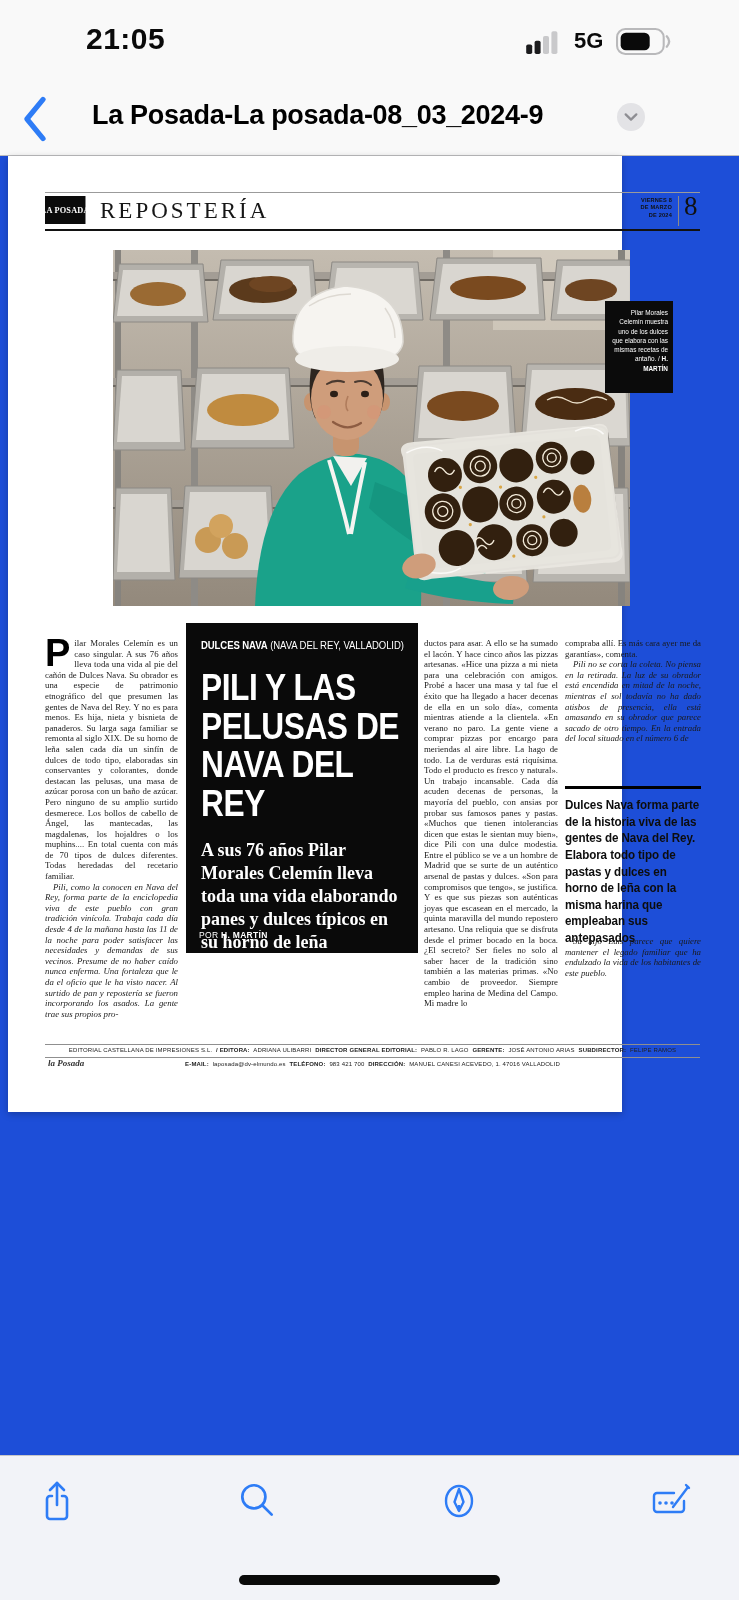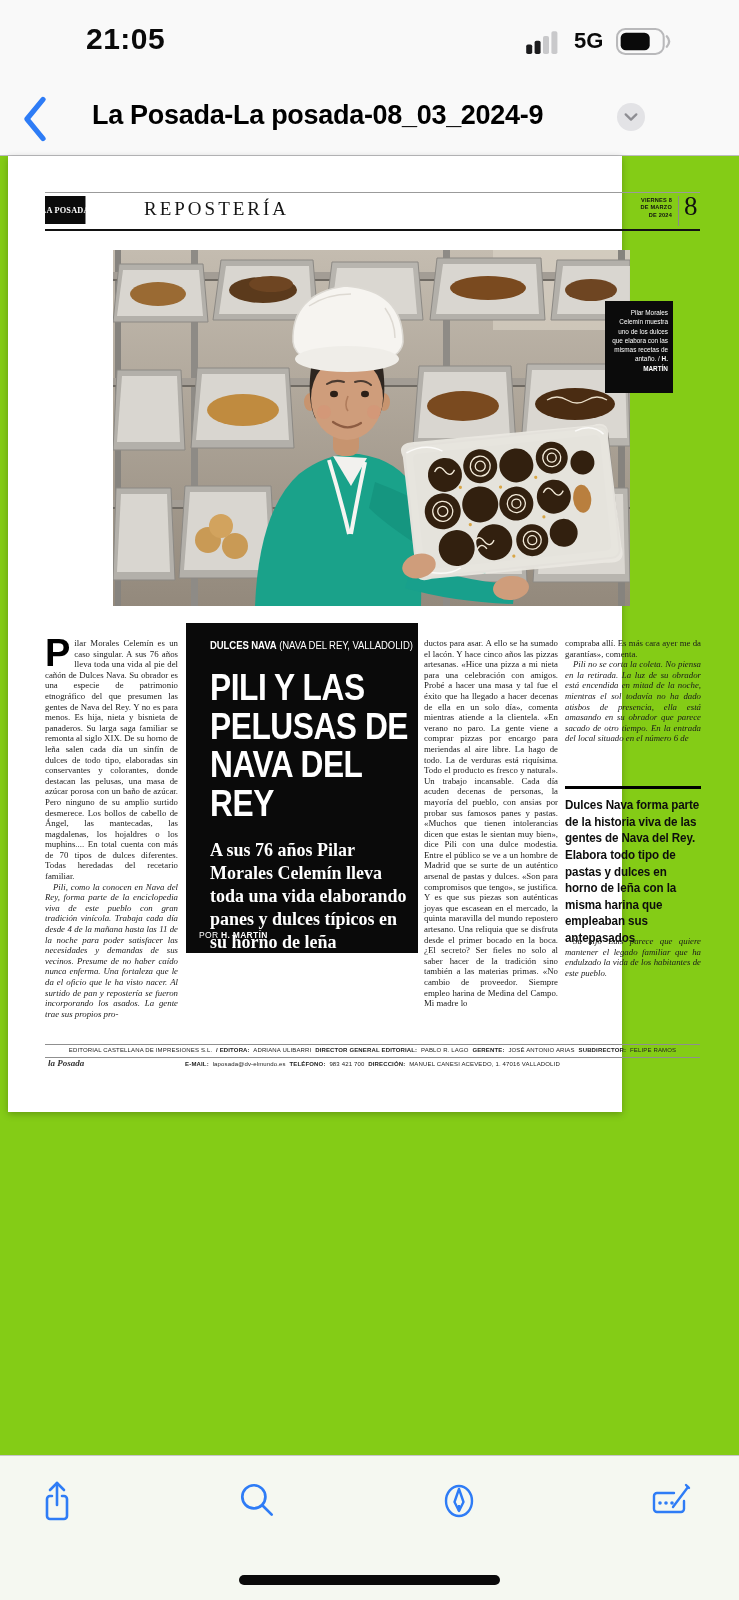--- a/index.html
+++ b/index.html
@@ -1,47 +1,47 @@
 <!DOCTYPE html>
 <html lang="es"><head>
 <meta charset="utf-8">
 <style>
   html,body{margin:0;padding:0;background:#e8e8ea;}
-  .screen{position:relative;width:739px;height:1600px;margin:0 auto;background:#84cc16;
+  .screen{position:relative;width:739px;height:1600px;margin:0 auto;background:#1d4ed8;
           font-family:"Liberation Sans",sans-serif;overflow:hidden;}
   .abs{position:absolute;}
   
   .chrome-top{left:0;top:0;width:739px;height:155px;background:#f9f9f9;border-bottom:1px solid #bdbdbf;}
   .time{left:86px;top:22px;font-size:30px;font-weight:700;color:#0a0a0a;letter-spacing:.5px;}
   .net{left:574px;top:28px;font-size:22px;font-weight:600;color:#0a0a0a;}
   .back-btn{left:22px;top:96px;width:30px;height:48px;cursor:pointer;}
   .nav-title{left:92px;top:100px;width:510px;font-size:27px;font-weight:700;color:#000;letter-spacing:-.3px;white-space:nowrap;}
   .dd-btn{left:617px;top:103px;width:28px;height:28px;border-radius:50%;background:#e3e3e6;display:flex;align-items:center;justify-content:center;cursor:pointer;}
   
   .page{left:8px;top:156px;width:614px;height:956px;background:#fff;box-shadow:0 2px 7px rgba(0,0,0,.25);}
   .rule{background:#9b9b9b;}
   .masthead{left:37px;top:40px;width:44px;height:28px;background:#0b0b0b;color:#fff;display:flex;align-items:center;justify-content:center;
             font-family:"Liberation Serif",serif;font-weight:700;font-size:9px;letter-spacing:.2px;transform:scaleX(.92);transform-origin:left center;white-space:nowrap;}
-  .section{left:92px;top:42px;font-family:"Liberation Serif",serif;font-size:19px;letter-spacing:3px;color:#161616;margin-left:44px;}
+  .section{left:92px;top:42px;font-family:"Liberation Serif",serif;font-size:23px;letter-spacing:3px;color:#161616;}
   .dateblk{left:564px;top:41px;width:100px;text-align:right;font-size:5.6px;font-weight:700;line-height:1.3;color:#111;letter-spacing:.2px;}
   .pgdiv{left:670px;top:40px;width:1px;height:30px;background:#8a8a8a;}
   .pgnum{left:676px;top:35px;font-family:"Liberation Serif",serif;font-size:27px;color:#111;}
   .photo{left:105px;top:94px;width:517px;height:356px;z-index:1;}
   .caption{left:597px;top:145px;width:58px;min-height:78px;background:#0b0b0b;color:#fff;z-index:3;
            padding:7px 5px;font-size:6.4px;line-height:1.45;text-align:right;box-sizing:content-box;}
   .caption b{font-weight:700;}
   .bodytxt{font-family:"Liberation Serif",serif;font-size:8.8px;line-height:10.6px;color:#1a1a1a;text-align:justify;}
   .bodytxt p{margin:0;}
   .bodytxt p.ind{text-indent:8px;font-style:italic;}
   .dropcap{float:left;font-size:38px;line-height:30px;font-weight:700;padding-right:4px;color:#000;font-family:"Liberation Sans",sans-serif;}
   .col1{left:37px;top:482px;width:133px;}
   .col3{left:416px;top:482px;width:134px;}
   .col4a{left:557px;top:482px;width:136px;}
   .col4b{left:557px;top:780px;width:136px;}
-  .hbox{left:178px;top:467px;width:232px;height:330px;background:#0a0a0a;color:#fff;box-sizing:border-box;padding:16px 24px;}
+  .hbox{left:178px;top:467px;width:232px;height:330px;background:#0a0a0a;color:#fff;box-sizing:border-box;padding:16px 15px;}
   .kicker{width:252px;transform:scaleX(.83);transform-origin:left top;font-size:11.5px;letter-spacing:-.1px;white-space:nowrap;}
   .kicker .kb{font-weight:700;}
   .headline{margin-top:18px;width:234px;transform:scaleX(.88);transform-origin:left top;
             font-size:36px;font-weight:700;line-height:1.07;letter-spacing:-.5px;}
   .subhead{margin-top:16px;font-family:"Liberation Serif",serif;font-weight:700;font-size:18px;line-height:1.28;width:206px;}
   .byline{position:absolute;left:13px;bottom:13px;font-size:8.5px;letter-spacing:.3px;}
   .byline b{font-weight:700;}
   .q-rule{left:557px;top:630px;width:136px;height:3px;background:#000;}
   .pullquote{left:557px;top:641px;width:146px;transform:scaleX(.93);transform-origin:left top;
              font-size:12.5px;font-weight:700;line-height:1.33;color:#0d0d0d;letter-spacing:-.1px;}

